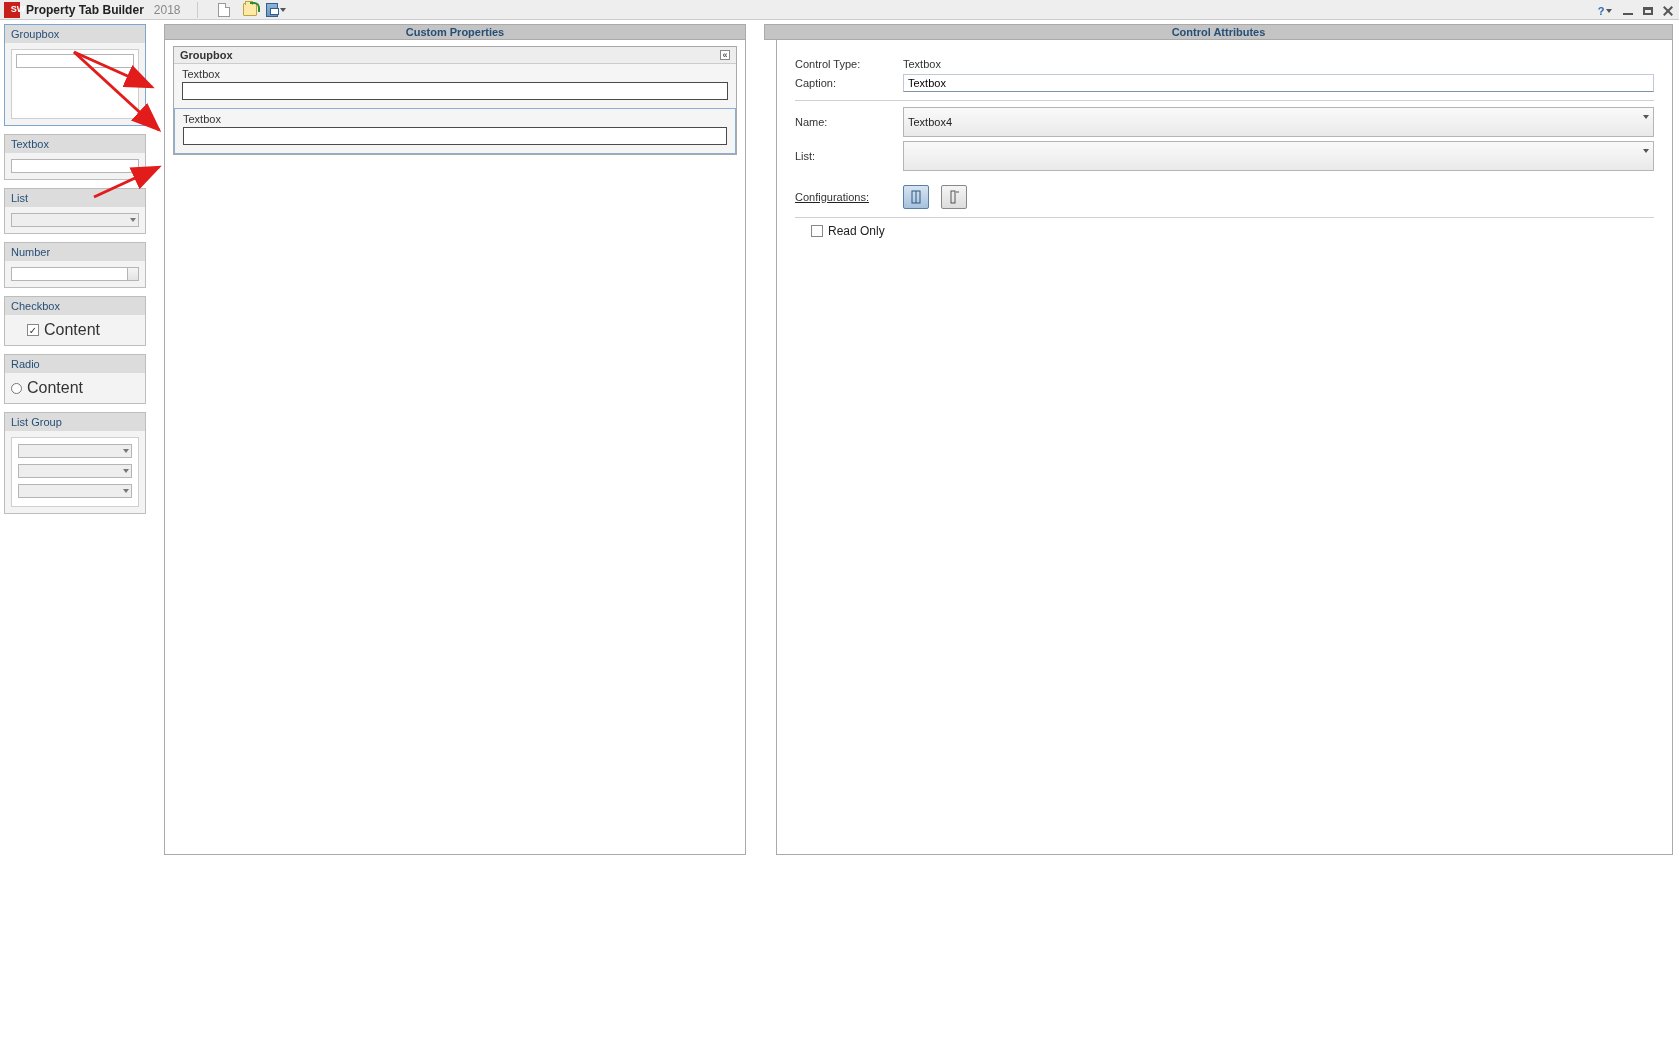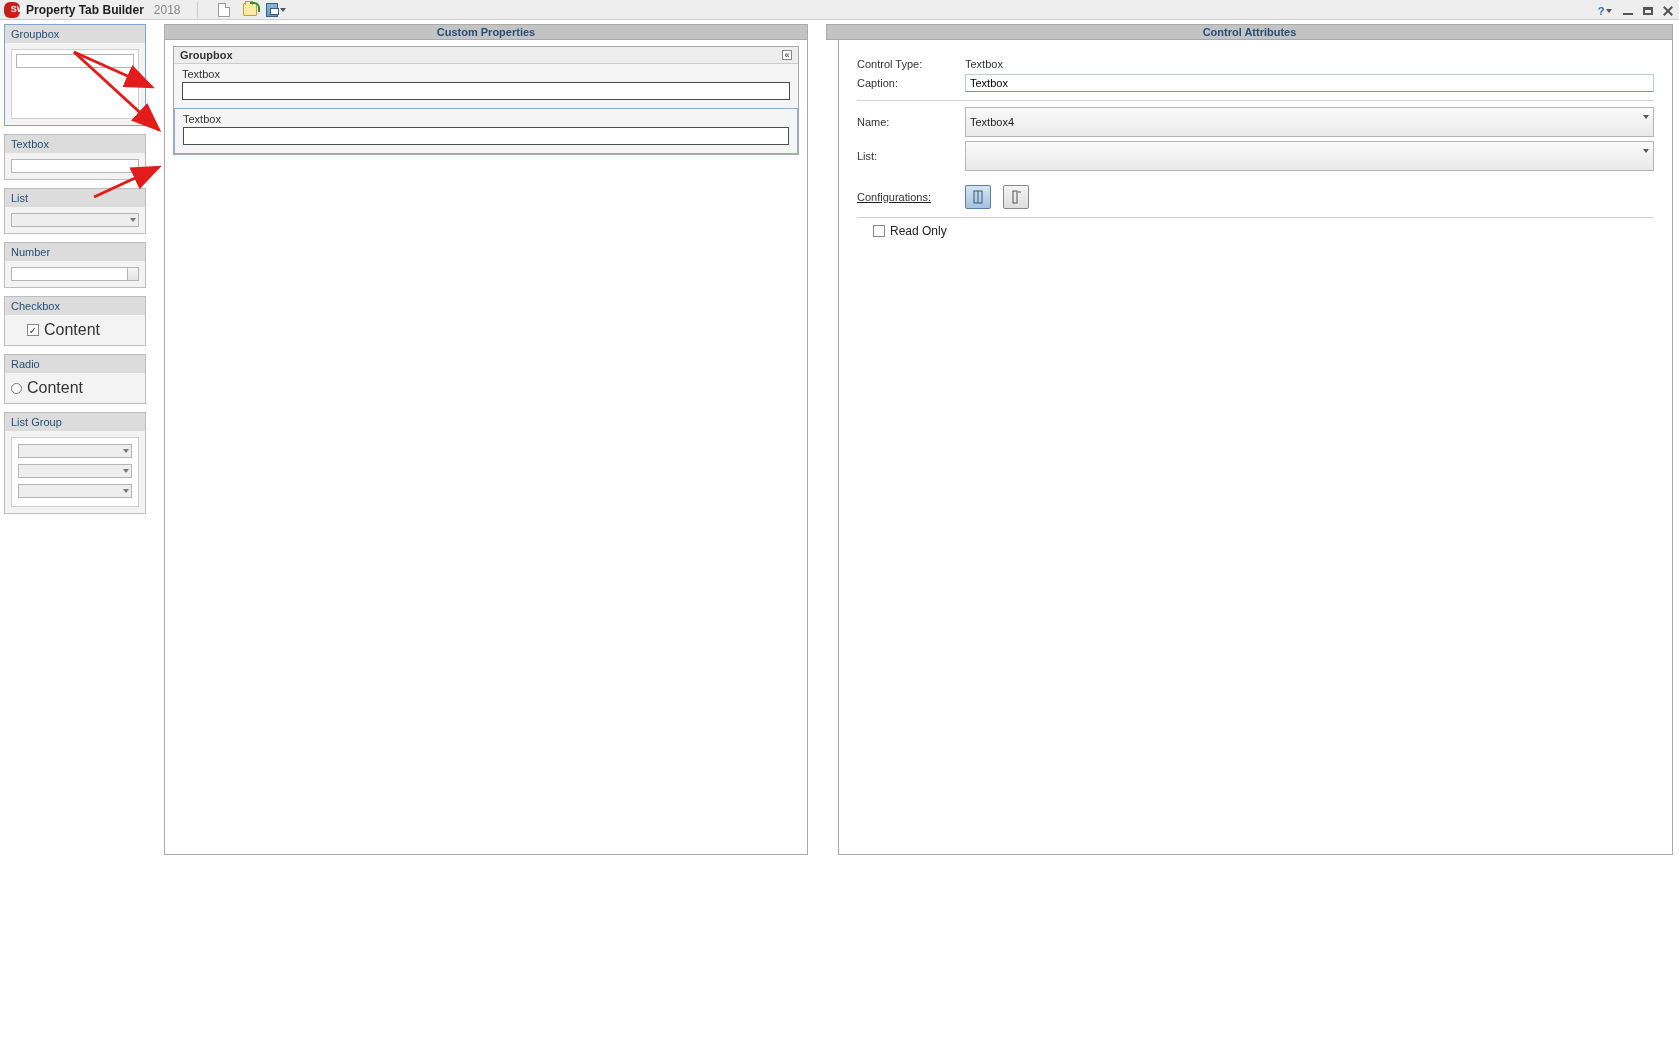--- a/index.html
+++ b/index.html
@@ -8,21 +8,21 @@
     font-family: "Segoe UI", Tahoma, sans-serif; font-size: 12px;
     background: #fff; color: #222;
   }
   
   .titlebar {
     height: 20px; background: #eee; border-bottom: 1px solid #ccc;
     display: flex; align-items: center; gap: 6px; padding: 0 4px;
     position: relative;
   }
   .app-icon {
-    width: 16px; height: 16px; background: #c7201b; border-radius: 6px;
+    width: 16px; height: 16px; background: #c7201b; border-radius: 0;
     display: flex; align-items: center; justify-content: center;
     color: #fff; font-size: 9px; font-weight: bold; line-height: 1; padding-left: 12px;
   }
   .title-text { font-weight: 600; }
   .title-year { color: #888; margin-left: 4px; }
   .tb-sep { width: 1px; height: 16px; background: #ccc; margin: 0 10px; }
   .tb-btn { width: 20px; height: 18px; display:flex; align-items:center; justify-content:center; }
   .doc-icon {
     width: 12px; height: 14px; background: #fff; border: 1px solid #999;
     position: relative;
@@ -42,21 +42,21 @@
   .win-btn { width:14px; height:12px; display:flex; align-items:center; justify-content:center; color:#555;}
   .min-ico { width:10px; height:0; border-top:2px solid #555; margin-top:6px;}
   .max-ico { width:10px; height:8px; border:2px solid #555; border-top-width:3px;}
   .close-ico { position:relative; width:12px; height:12px;}
   .close-ico::before, .close-ico::after{content:"";position:absolute;left:5px;top:0;width:2px;height:12px;background:#555;}
   .close-ico::before{transform:rotate(45deg);} .close-ico::after{transform:rotate(-45deg);}
 
   
   .workspace { display:flex; padding:4px 6px 6px 4px; gap:18px; height: calc(100% - 20px); }
   .palette { width: 142px; }
-  .canvas   { width: 644px; }
+  .canvas   { width: 582px; }
   .attrs    { flex:1; }
 
   .panel-header {
     height: 16px; background:#c4c4c4; border:1px solid #aaa;
     display:flex; align-items:center; justify-content:center;
     color:#264f77; font-weight:600; font-size:11px;
   }
   .panel-body {
     border:1px solid #aaa; border-top:none; background:#fff;
     height: 815px; overflow:hidden; padding:6px 8px;

